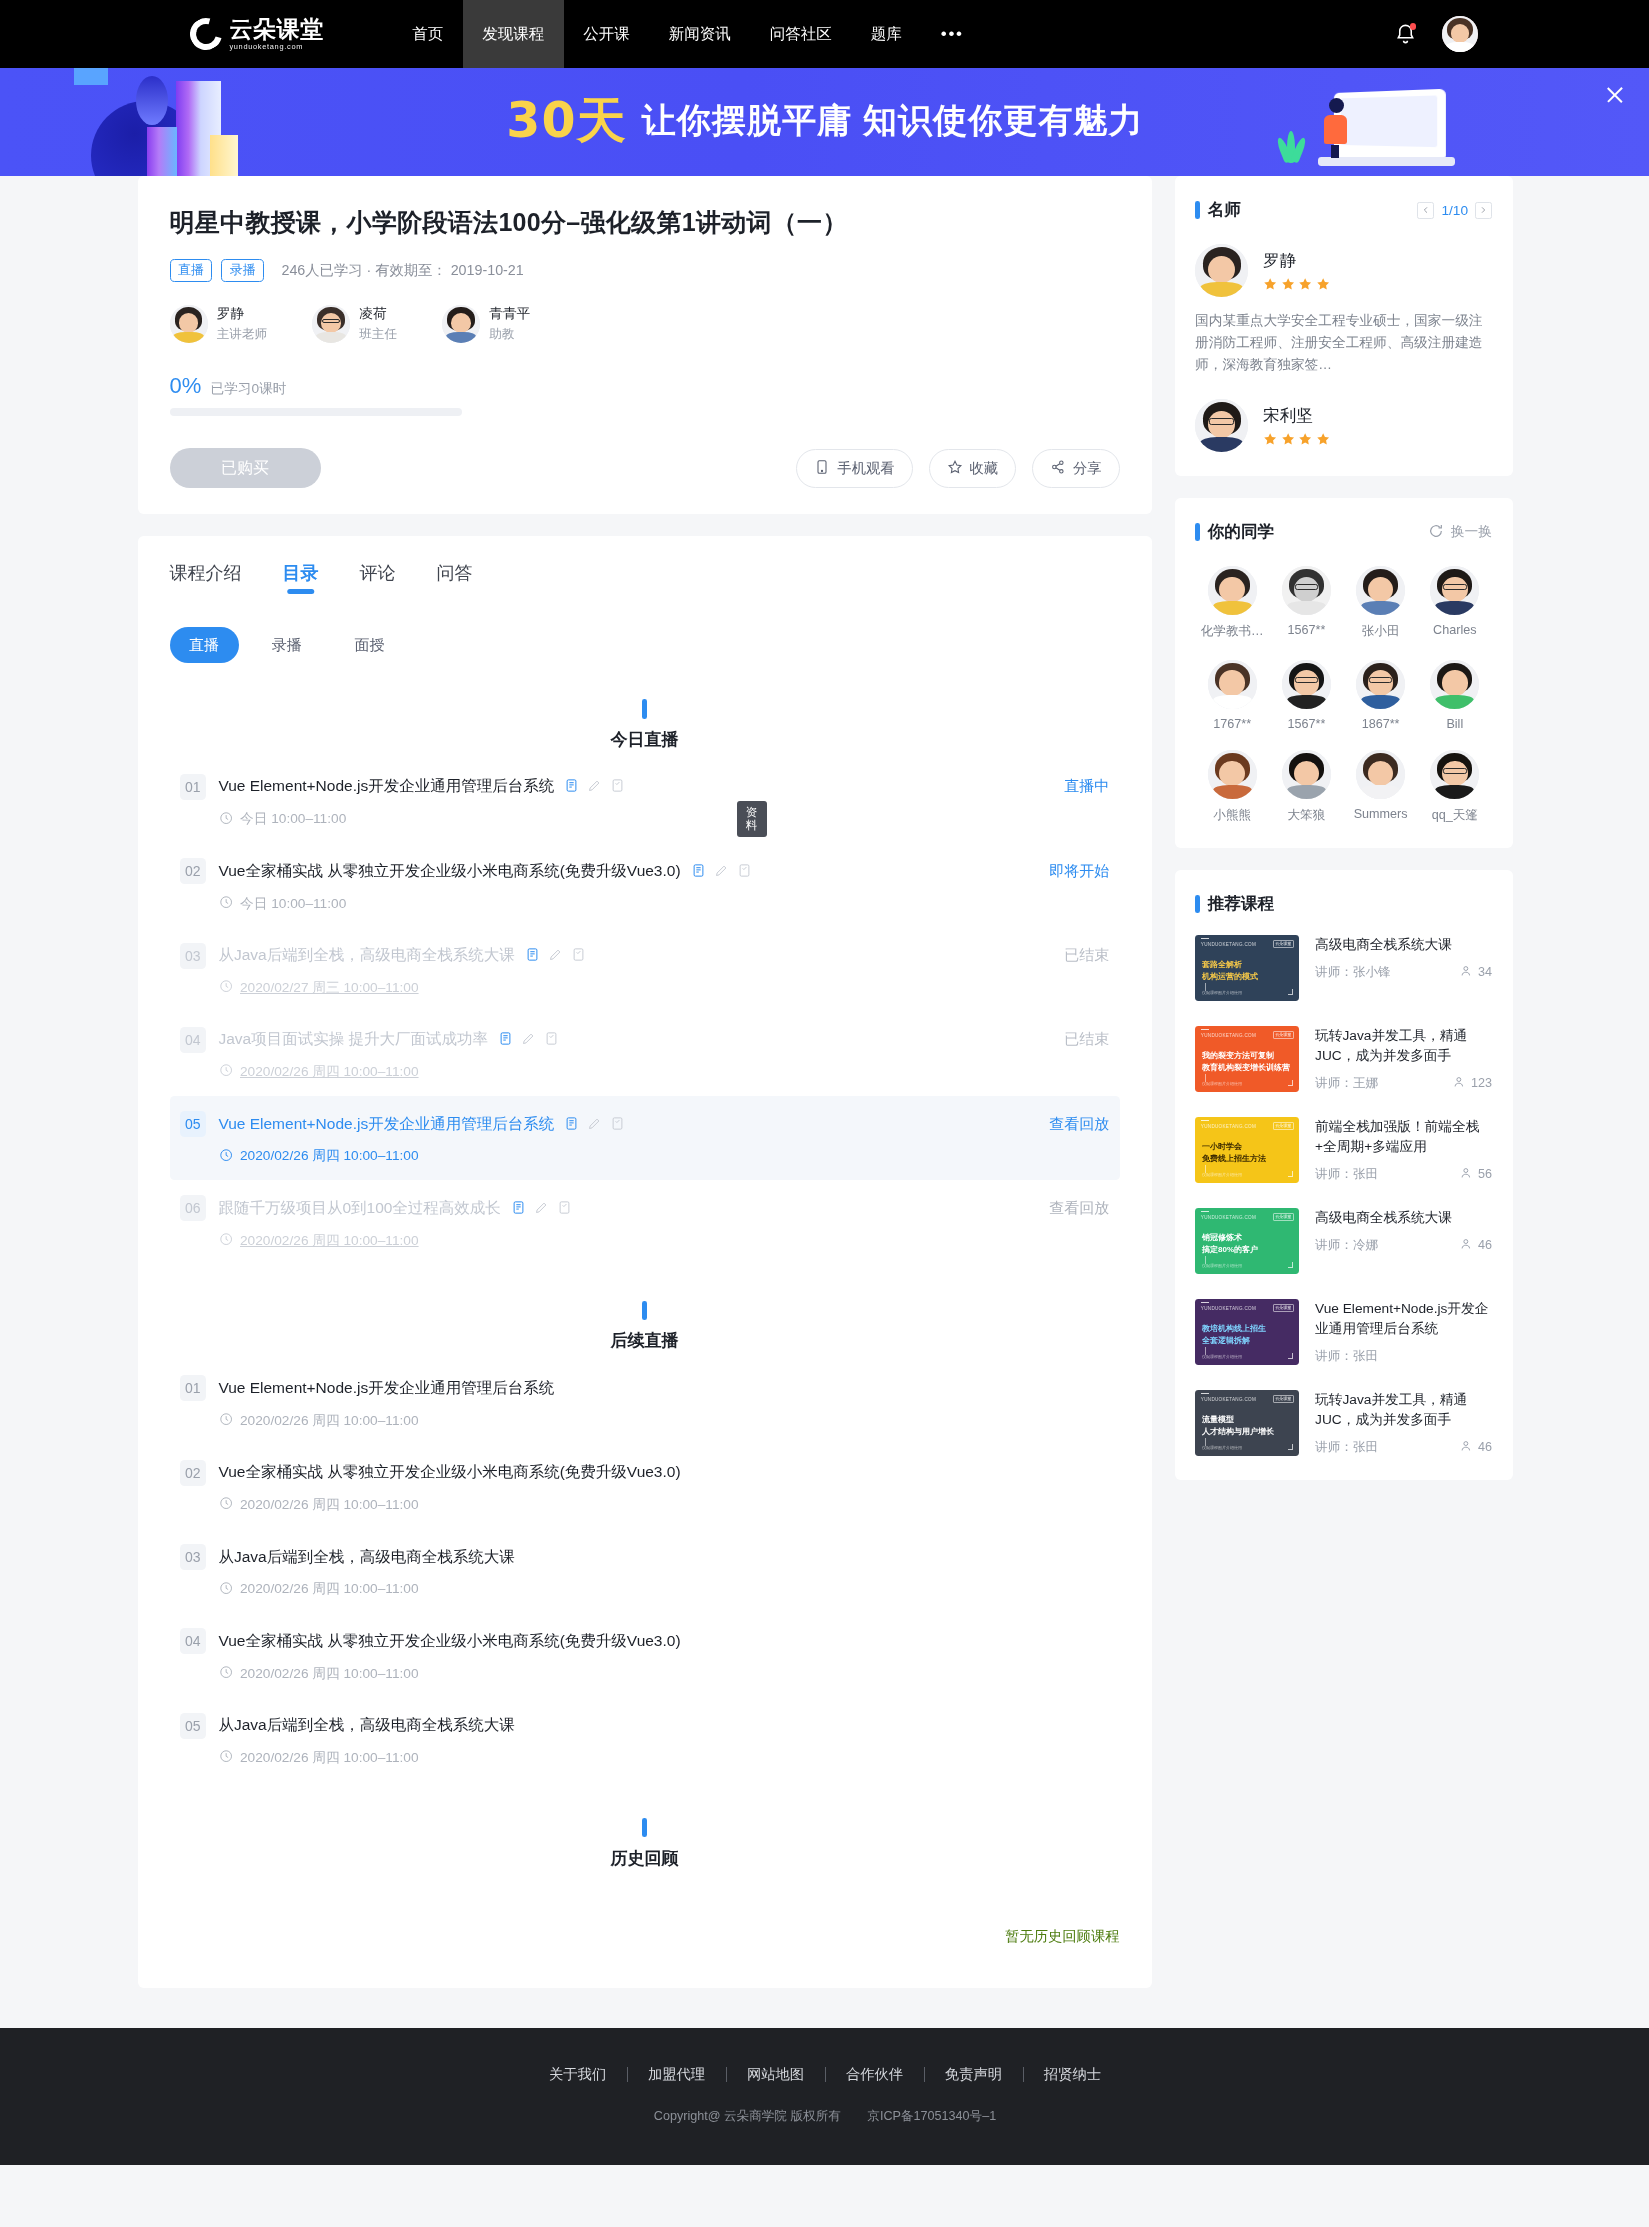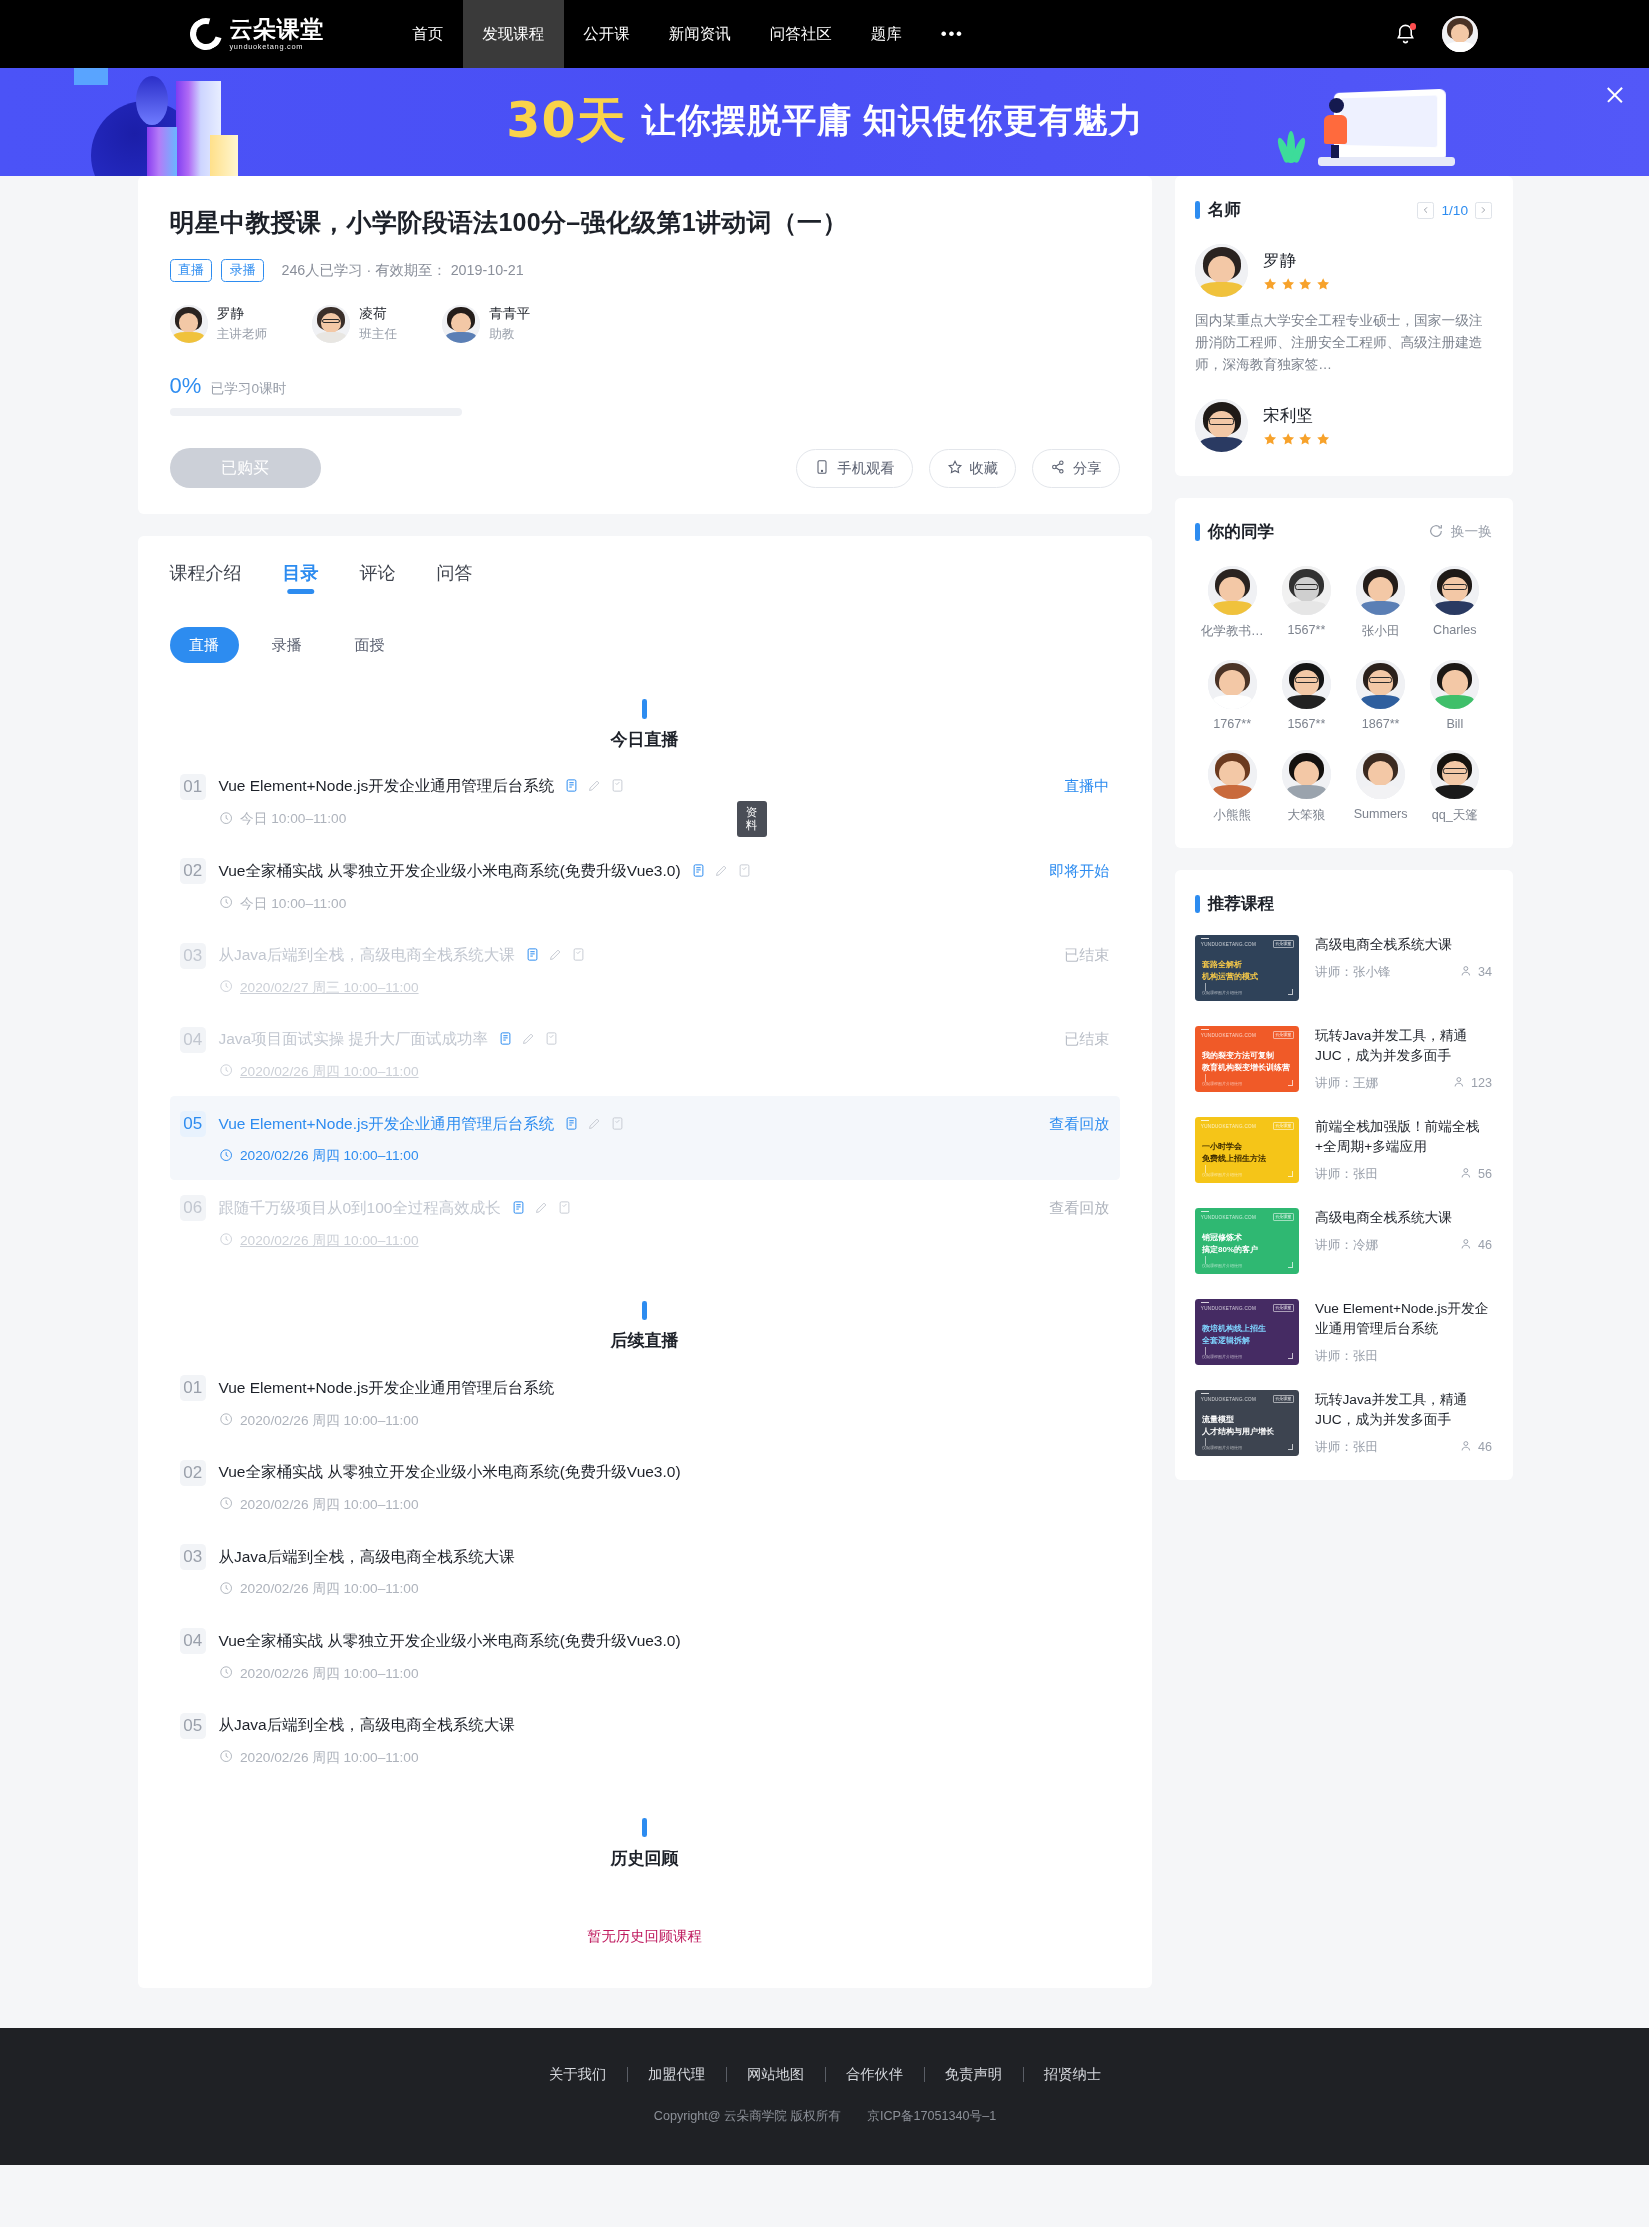--- a/index.html
+++ b/index.html
@@ -172,21 +172,21 @@
   .sec-bar { width: 4.6px; height: 19.5px; background: #2d8cf0; border-radius: 2.3px; }
   .sec-text { font-size: 17px; font-weight: 700; color: #1d2129; }
 
   .lesson {
     position: relative; padding: 15px 10.3px 15px 10.3px; border-radius: 4.6px;
   }
   .lesson.highlight { background: #f4f7fb; }
   .lesson-top { display: flex; align-items: center; }
   .l-num {
     width: 26px; height: 26px; border-radius: 4.6px; background: #f2f4f7; color: #9aa0ab;
-    font-size: 17px; display: flex; align-items: center; justify-content: center; flex: none;
+    font-size: 14px; display: flex; align-items: center; justify-content: center; flex: none;
   }
   .lesson.dim .l-num { color: #c2c7d0; }
   .lesson.highlight .l-num { background: #e8f2fd; color: #2d8cf0; }
   .l-title { font-size: 15.5px; color: #1d2129; margin-left: 12.6px; }
   .lesson.dim .l-title { color: #c2c7d0; }
   .lesson.highlight .l-title { color: #2d8cf0; }
   .l-icons { display: flex; gap: 8px; margin-left: 10.3px; align-items: center; }
   .l-icons svg { width: 15px; height: 15px; }
   .ic-blue { color: #2d8cf0; }
   .ic-grey { color: #c8ccd4; }
@@ -198,21 +198,21 @@
             color: #aeb3bc; font-size: 13.7px; }
   .lesson.dim .l-time { color: #ccd0d7; text-decoration: underline; }
   .lesson.highlight .l-time { color: #2d8cf0; }
   .l-time svg { width: 14.3px; height: 14.3px; }
 
   .tooltip {
     position: absolute; left: 567px; top: 42px; background: #4a4e57; color: #fff;
     font-size: 11.5px; padding: 4.6px 6.9px; border-radius: 2.9px; line-height: 1.15; width: 30px; text-align: center;
   }
 
-  .empty-note { text-align: center; color: #be185d; font-size: 14.3px; padding: 49px 0 5.7px; }
+  .empty-note { text-align: right; color: #4d7c0f; font-size: 14.3px; padding: 49px 0 5.7px; }
 
   
   .side-card { background:#fff; border-radius: 5.7px; padding: 23px 20.6px 24px 20.6px; margin-bottom: 22px; }
   .side-head { display: flex; align-items: center; }
   .side-title { display: flex; align-items: center; gap: 8px; }
   .side-title .bar { width: 4.6px; height: 18.3px; background: #2d8cf0; border-radius: 2.3px; }
   .side-title .txt { font-size: 16.6px; font-weight: 700; color: #1d2129; }
   .pager { margin-left: auto; display: flex; align-items: center; gap: 6.9px; color: #2d8cf0; font-size: 13.7px; }
   .pg-btn { width: 17px; height: 17px; border: 1.1px solid #dfe3e9; border-radius: 2.3px;
             display: flex; align-items: center; justify-content: center; color: #8d939d; cursor: pointer; }

